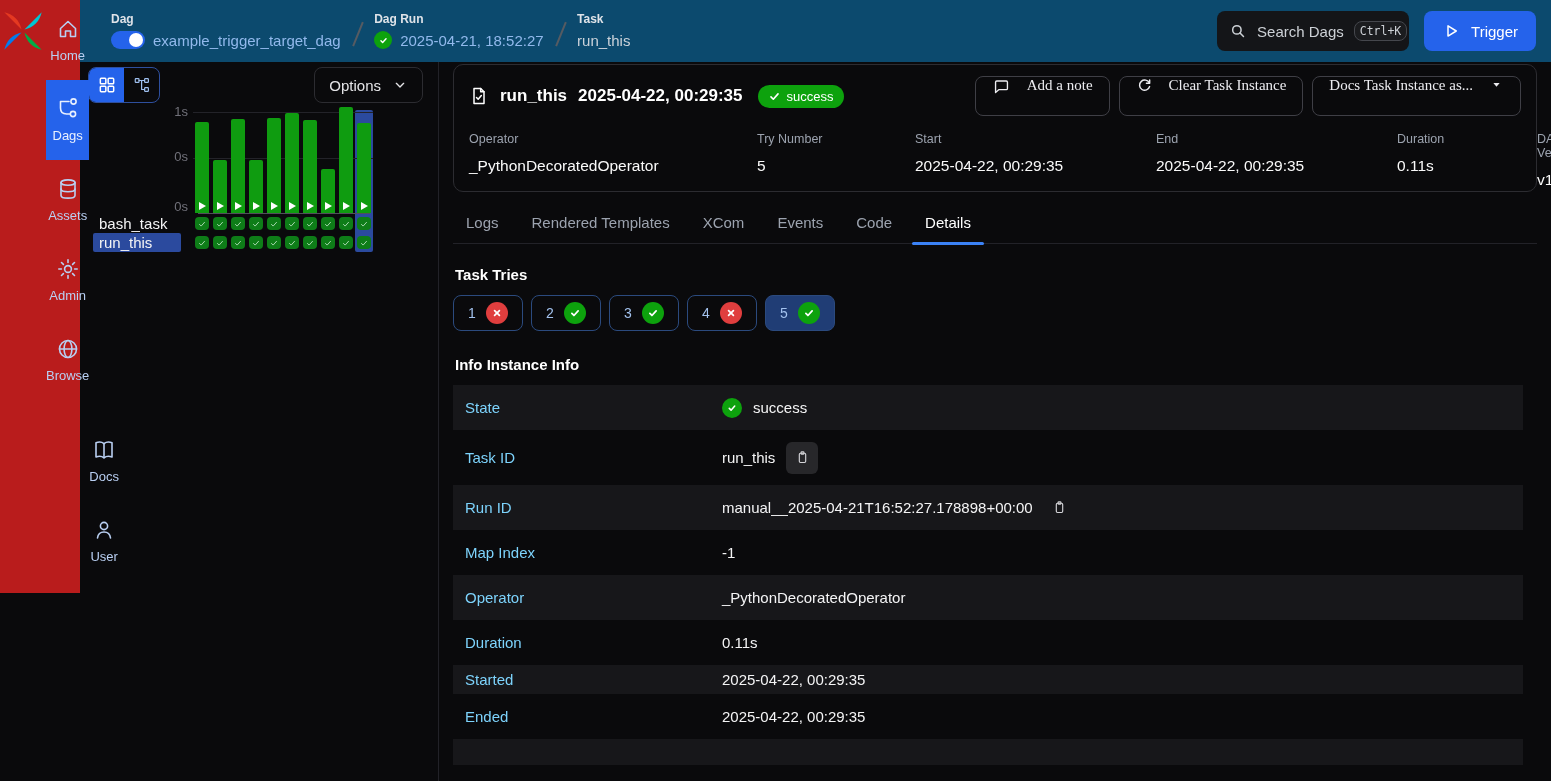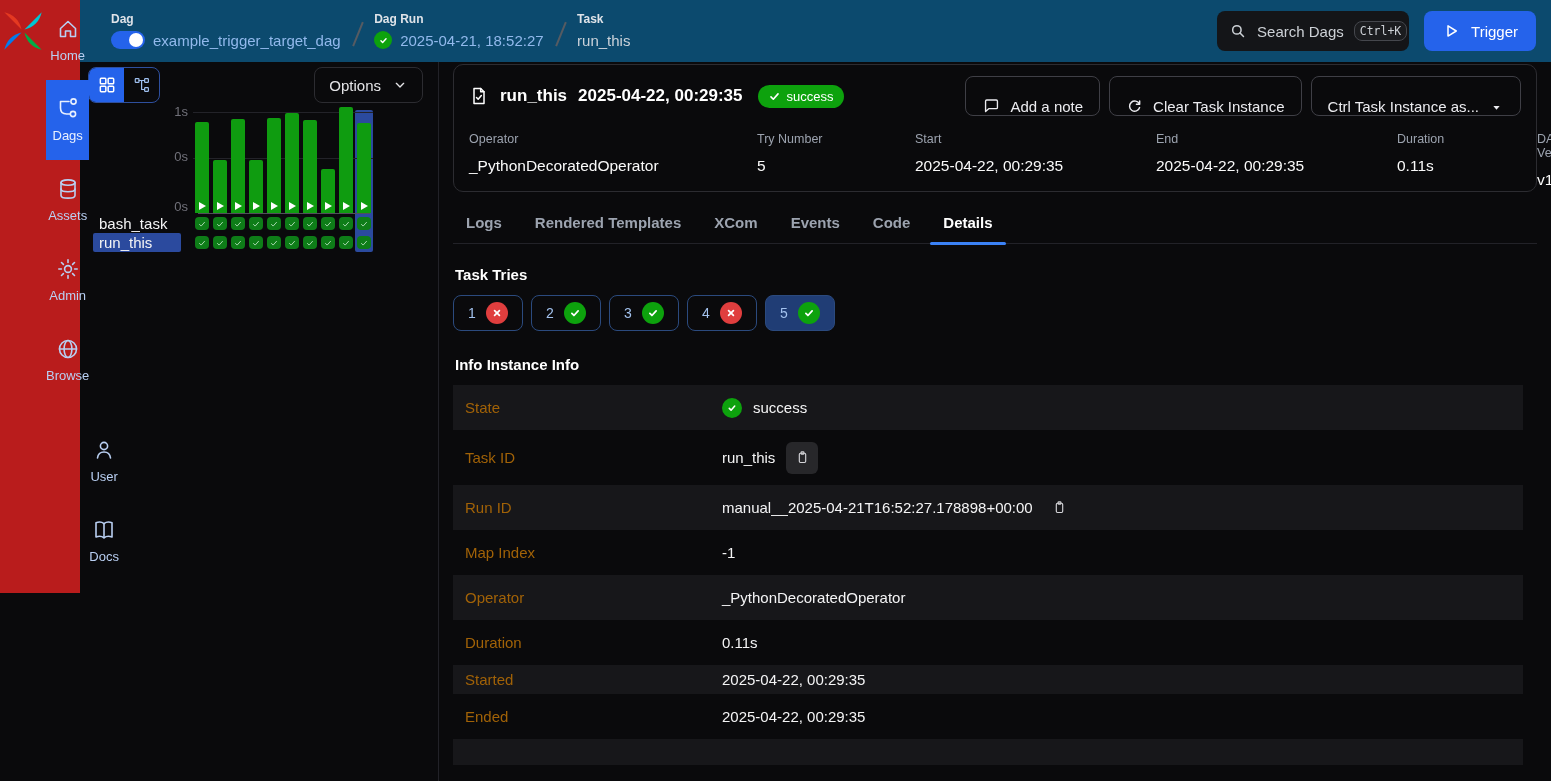--- a/index.html
+++ b/index.html
@@ -58,41 +58,41 @@
   .task-label{position:absolute;left:13px;width:88px;height:19px;display:flex;align-items:center;font-size:15px;color:#f4f4f5;padding-left:6px;border-radius:2px;cursor:pointer}
   .task-label.selected{background:#2b4a9e}
 
   
   .main{flex:1;padding:0 14px;position:relative;overflow:hidden}
   .card{border:1px solid #2c2c31;border-radius:10px;margin-top:2px;padding:11px 15px 15px;height:128px}
   .card-top{display:flex;align-items:center}
   .title-group{display:flex;align-items:center;gap:11px;font-size:17px;font-weight:700;color:#fff}
   .pill{background:#0da20d;color:#fff;font-size:13px;border-radius:999px;padding:4px 10px;display:flex;gap:6px;align-items:center;font-weight:400;margin-left:4px}
   .card-actions{margin-left:auto;display:flex;gap:9px}
-  .act-btn{display:flex;align-items:flex-end;gap:10px;height:40px;padding:0 16px;border:1px solid #3f3f46;border-radius:8px;font-size:15px;color:#ececf0;background:transparent;cursor:pointer;font-family:Liberation Sans, sans-serif}
+  .act-btn{display:flex;align-items:flex-start;gap:16px;height:40px;padding:0 16px;border:1px solid #3f3f46;border-radius:8px;font-size:15px;color:#ececf0;background:transparent;cursor:pointer;font-family:Liberation Serif, serif}
   .meta{display:grid;grid-template-columns:288px 158px 241px 241px 140px 1fr;margin-top:16px}
   .meta-label{font-size:12.5px;color:#9ca3af;margin-bottom:11px}
   .meta-value{font-size:15.5px;color:#fafafa}
 
   .tabs{display:flex;gap:7px;margin-top:13px;border-bottom:1px solid #222228}
-  .tab{padding:9px 13px 12px;font-size:15px;font-weight:700;color:#9ca3af;position:relative;cursor:pointer;background:none;border:none;font-family:inherit}
+  .tab{padding:9px 13px 12px;font-size:15px;font-weight:400;color:#9ca3af;position:relative;cursor:pointer;background:none;border:none;font-family:inherit}
   .tab.active{color:#fff}
   .tab.active::after{content:"";position:absolute;left:0;right:0;bottom:-2px;height:3px;background:#3b82f6;border-radius:2px}
 
   .section-heading{font-size:15px;font-weight:700;color:#fff}
   .tries-heading{margin:22px 2px 12px}
   .tries{display:flex;gap:8px}
   .try-btn{width:70px;height:36px;border:1px solid #2b4a7e;border-radius:8px;display:flex;align-items:center;justify-content:center;gap:10px;font-size:14px;color:#a3c2ee;background:transparent;cursor:pointer;font-family:inherit}
   .try-btn.selected{background:#203d75}
 
   .info-heading{margin:25px 2px 12px}
   .info-table{margin-right:14px}
   .info-row{display:flex;align-items:center;padding-left:12px}
   .info-row.light{background:#17171a}
-  .info-label{width:257px;font-size:15px;color:#a16207;flex:none}
+  .info-label{width:257px;font-size:15px;color:#7dd3fc;flex:none}
   .info-value{display:flex;align-items:center;gap:11px;font-size:15px;color:#f4f4f5}
   .copy-btn{width:32px;height:32px;border-radius:6px;background:#27272a;display:flex;align-items:center;justify-content:center;color:#d4d4d8;border:none;cursor:pointer}
   .copy-btn.plain{background:transparent}
   .info-partial{height:26px;background:#17171a;margin-right:14px}
 </style>
 </head>
 <body>
 
 <aside class="sidebar">
   <div class="logo">
@@ -140,31 +140,31 @@
           <circle cx="12" cy="12" r="8.5"></circle>
           <ellipse cx="12" cy="12" rx="3.9" ry="8.5"></ellipse>
           <path d="M3.5 12 h17"></path>
         </svg>
         <span>Browse</span>
       </div>
     </nav>
   <nav class="nav-bottom" id="side-nav-bottom">
       <div class="nav-item">
         <svg class="ic" width="24" height="24" viewBox="0 0 24 24" fill="none" stroke="currentColor" stroke-width="1.6" stroke-linecap="round" stroke-linejoin="round">
+          <path d="M12 5.6 C10 3.9 6.5 3.7 4 4.7 V19 C6.5 18 10 18.2 12 19.8 C14 18.2 17.5 18 20 19 V4.7 C17.5 3.7 14 3.9 12 5.6 Z"></path>
+          <path d="M12 5.6 V19.8"></path>
+        </svg>
+        <span>Docs</span>
+      </div>
+      <div class="nav-item">
+        <svg class="ic" width="24" height="24" viewBox="0 0 24 24" fill="none" stroke="currentColor" stroke-width="1.6" stroke-linecap="round" stroke-linejoin="round">
           <circle cx="12" cy="8" r="3.6"></circle>
           <path d="M5.5 20 C6 15.8 8.6 14 12 14 s6 1.8 6.5 6"></path>
         </svg>
         <span>User</span>
-      </div>
-      <div class="nav-item">
-        <svg class="ic" width="24" height="24" viewBox="0 0 24 24" fill="none" stroke="currentColor" stroke-width="1.6" stroke-linecap="round" stroke-linejoin="round">
-          <path d="M12 5.6 C10 3.9 6.5 3.7 4 4.7 V19 C6.5 18 10 18.2 12 19.8 C14 18.2 17.5 18 20 19 V4.7 C17.5 3.7 14 3.9 12 5.6 Z"></path>
-          <path d="M12 5.6 V19.8"></path>
-        </svg>
-        <span>Docs</span>
       </div>
     </nav>
 </aside>
 
 <header class="topbar">
   <div class="crumb">
     <span class="crumb-label">Dag</span>
     <span class="crumb-row">
       <span class="switch"></span>
       <span class="crumb-link">example_trigger_target_dag</span>
@@ -425,21 +425,21 @@
           <button class="act-btn">
             <span id="clear-icon-slot">
                 <svg class="ic" width="17" height="17" viewBox="0 0 24 24" fill="none" stroke="currentColor" stroke-width="2" stroke-linecap="round" stroke-linejoin="round">
                   <path d="M18.8 8.5 A7.2 7.2 0 1 0 19.2 13.5"></path>
                   <path d="M19.3 4.2 v4.6 h-4.6"></path>
                 </svg>
               </span>
             <span>Clear Task Instance</span>
           </button>
           <button class="act-btn">
-            <span>Ctrl Task Instance as...</span>
+            <span>Docs Task Instance as...</span>
             <span id="mark-caret-slot">
                 <svg class="ic" width="15" height="15" viewBox="0 0 24 24" fill="none" stroke="currentColor" stroke-width="1.7" stroke-linecap="round" stroke-linejoin="round">
                   <path d="M7 9.5 h10 l-5 6 z" fill="currentColor" stroke="none"></path>
                 </svg>
               </span>
           </button>
         </div>
       </div>
       <div class="meta" id="meta-row">
           <div>

